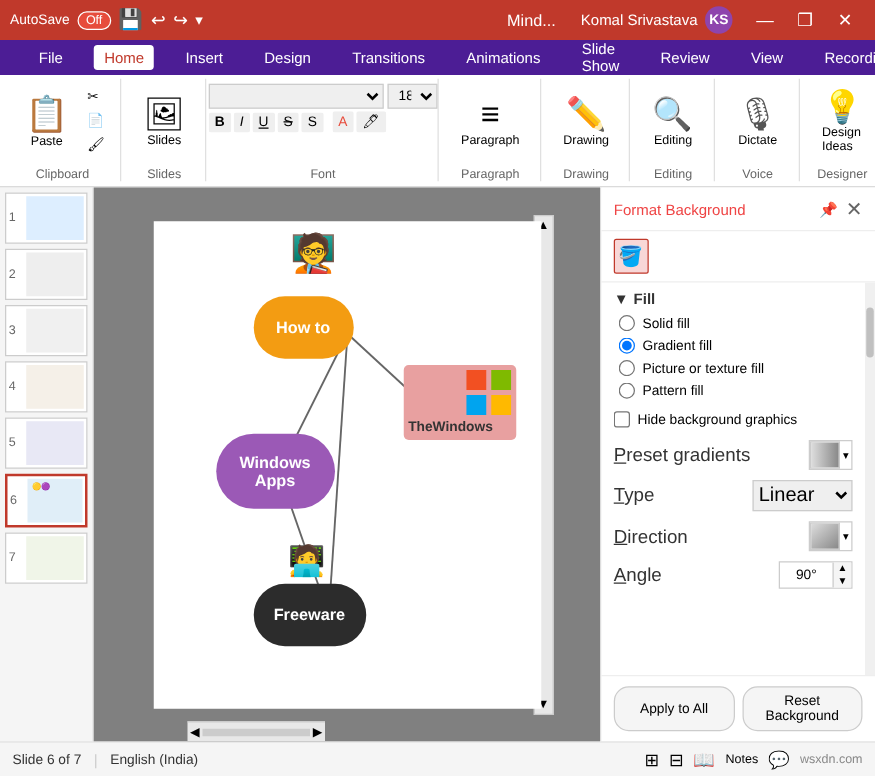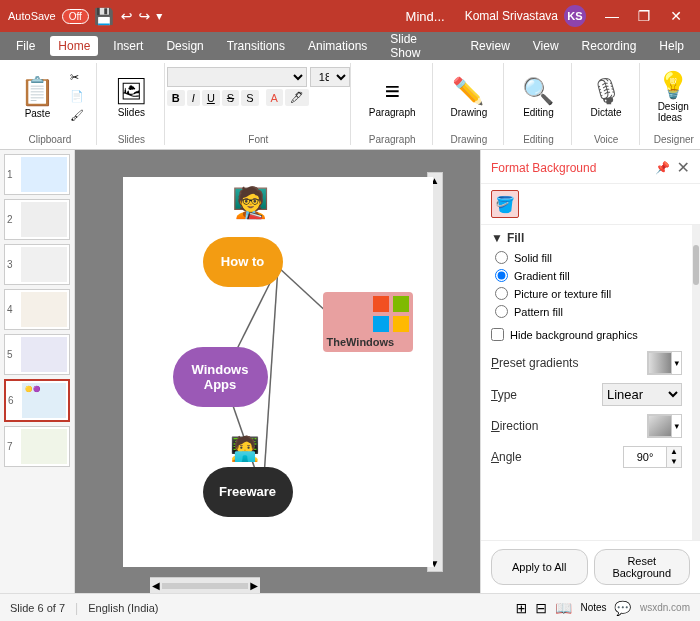--- a/index.html
+++ b/index.html
@@ -10,21 +10,21 @@
     .titlebar-left { display: flex; align-items: center; gap: 6px; flex: 1; }
     .autosave-label { font-size: 11px; }
     .autosave-toggle { background: #e74c3c; border: 1px solid #fff; border-radius: 8px; padding: 1px 6px; font-size: 10px; color: white; }
     .titlebar-title { font-size: 13px; font-weight: 500; }
     .titlebar-user { display: flex; align-items: center; gap: 6px; }
     .user-avatar { background: #8e44ad; border-radius: 50%; width: 22px; height: 22px; display: flex; align-items: center; justify-content: center; font-size: 11px; color: white; font-weight: bold; }
     .win-controls { display: flex; gap: 0; }
     .win-btn { width: 32px; height: 32px; display: flex; align-items: center; justify-content: center; font-size: 14px; cursor: pointer; }
 
     
-    .menubar { background: #737373; height: 28px; display: flex; align-items: center; padding: 0 8px; gap: 7px; }
+    .menubar { background: #4c1d95; height: 28px; display: flex; align-items: center; padding: 0 23px; gap: 17px; }
     .menu-item { color: white; font-size: 12px; padding: 3px 8px; cursor: pointer; border-radius: 3px; }
     .menu-item.active { background: white; color: #c0392b; }
 
     
     .ribbon { background: #fff; border-bottom: 1px solid #d0d0d0; padding: 4px 8px 4px 8px; display: flex; align-items: flex-end; gap: 6px; height: 90px; }
     .ribbon-group { display: flex; flex-direction: column; align-items: center; border-right: 1px solid #e0e0e0; padding: 0 8px 0 4px; height: 82px; }
     .ribbon-group:last-child { border-right: none; }
     .ribbon-group-label { font-size: 10px; color: #666; margin-top: auto; padding-top: 4px; }
     .ribbon-btns { display: flex; align-items: center; gap: 3px; flex: 1; align-items: center; }
     .rsb { font-size: 11px; padding: 2px 4px; cursor: pointer; border-radius: 2px; }
@@ -81,23 +81,23 @@
     .panel-toolbar { padding: 6px 10px; display: flex; align-items: center; gap: 4px; border-bottom: 1px solid #eee; }
     .panel-icon-btn { width: 28px; height: 28px; display: flex; align-items: center; justify-content: center; border: 1px solid #c0392b; background: #f8d7d7; cursor: pointer; border-radius: 2px; }
     .panel-body { flex: 1; overflow-y: auto; padding: 6px 10px; }
     .section-header { display: flex; align-items: center; gap: 4px; font-size: 12px; font-weight: 600; color: #333; margin-bottom: 6px; cursor: pointer; }
     .radio-group { display: flex; flex-direction: column; gap: 5px; padding-left: 4px; margin-bottom: 10px; }
     .radio-item { display: flex; align-items: center; gap: 6px; font-size: 11px; cursor: pointer; }
     .radio-item input[type=radio] { margin: 0; }
     .checkbox-item { display: flex; align-items: center; gap: 6px; font-size: 11px; cursor: pointer; margin-bottom: 10px; }
     .checkbox-item input[type=checkbox] { margin: 0; }
     .prop-row { display: flex; align-items: center; justify-content: space-between; margin-bottom: 8px; }
-    .prop-label { font-size: 12px; color: #333; }
+    .prop-label { font-size: 15px; color: #333; }
     .prop-label u { text-decoration: underline; }
-    .prop-select { border: 1px solid #ccc; padding: 2px 0; font-size: 13px; width: 80px; }
+    .prop-select { border: 1px solid #ccc; padding: 2px 0; font-size: 16px; width: 80px; }
     .prop-color { width: 28px; height: 22px; border: 1px solid #ccc; background: #e0e0e0; cursor: pointer; display: flex; align-items: center; justify-content: center; }
     .prop-color-dropdown { display: flex; align-items: center; border: 1px solid #ccc; }
     .prop-angle { display: flex; align-items: center; border: 1px solid #ccc; }
     .prop-angle-input { width: 42px; border: none; padding: 2px 4px; font-size: 11px; text-align: center; outline: none; }
     .prop-angle-btns { display: flex; flex-direction: column; }
     .prop-angle-btn { font-size: 8px; line-height: 1; padding: 1px 3px; cursor: pointer; border: none; background: #f5f5f5; border-left: 1px solid #ccc; }
 
     
     .gradient-stops-section { margin-bottom: 8px; }
     .gradient-bar-container { background: #f5f5f5; border: 1px solid #ccc; padding: 4px; margin-bottom: 4px; }

